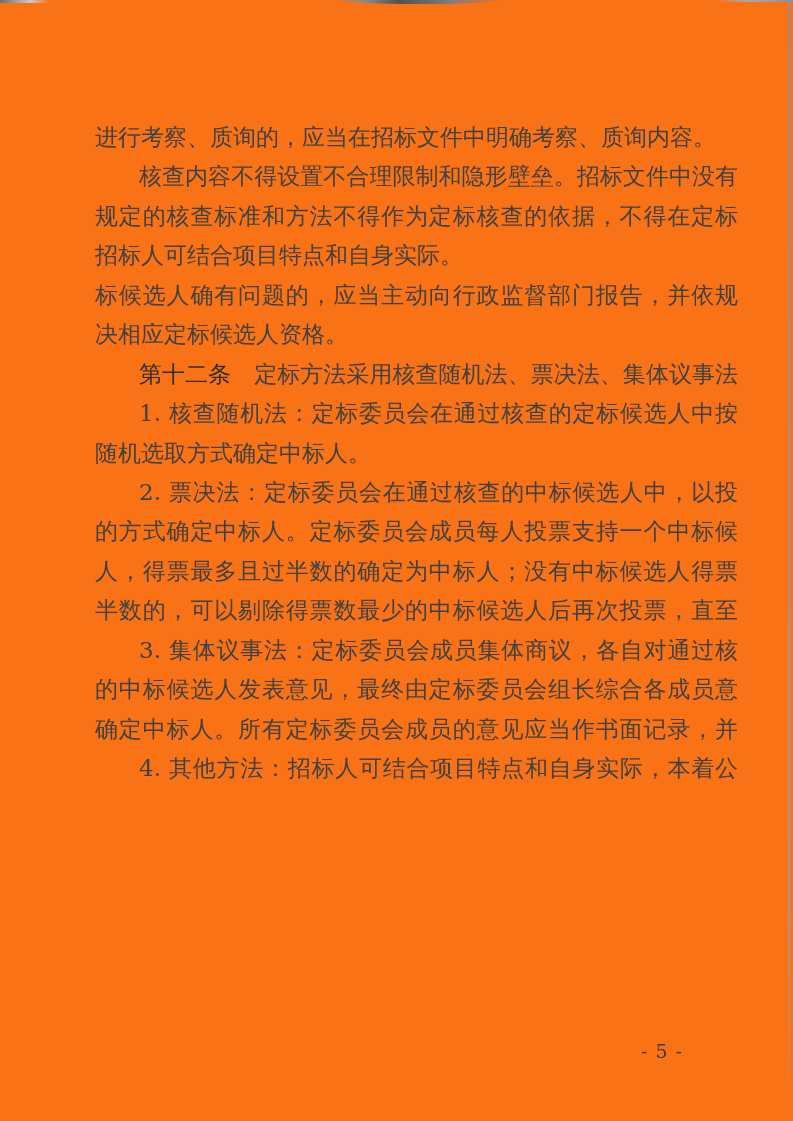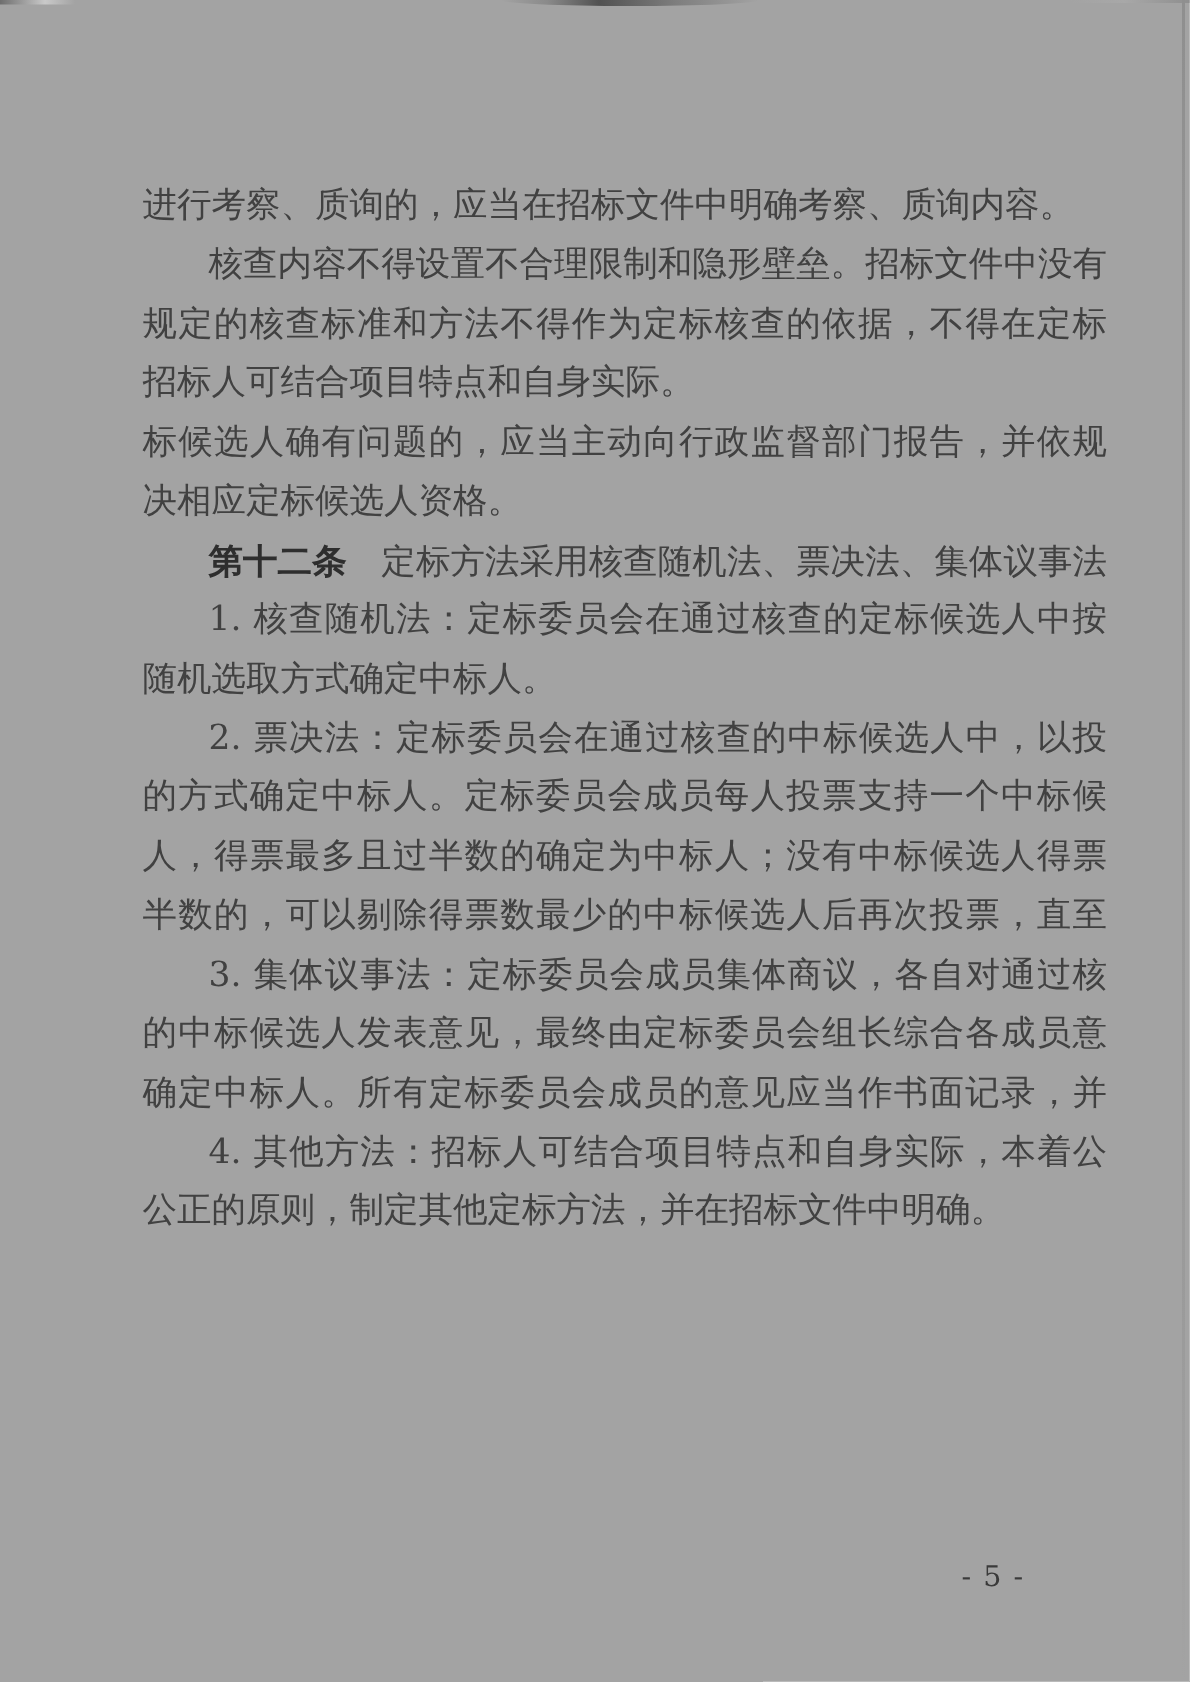--- a/index.html
+++ b/index.html
@@ -10,21 +10,21 @@
     width: 793px;
     height: 1121px;
     position: relative;
     background: #ffffff;
     font-family: "DejaVu Serif", "Liberation Serif", serif;
     overflow: hidden;
   }
   .page {
     position: absolute;
     inset: 0;
-    background: #a3a3a3;
+    background: #f97316;
   }
   .text-block {
     position: absolute;
     left: 95px;
     top: 118px;
     width: 643px;
     font-size: 23px;
     color: #414141;
   }
   .line {
@@ -37,21 +37,21 @@
     padding-left: 44px;
   }
   .line.justify {
     white-space: normal;
     word-break: break-all;
     text-align: justify;
     text-align-last: justify;
     text-justify: inter-character;
   }
   .head {
-    font-weight: bold;
+    font-weight: normal;
     color: #2e2e2e;
   }
   .footer {
     position: absolute;
     left: 641px;
     top: 1036px;
     width: 70px;
     font-size: 19px;
     line-height: 30px;
     color: #3a3a3a;
@@ -105,18 +105,17 @@
       <div class="line indent justify"><span>1. 核查随机法：定标委员会在通过核查的定标候选人中按照</span></div>
       <div class="line"><span>随机选取方式确定中标人。</span></div>
       <div class="line indent justify"><span>2. 票决法：定标委员会在通过核查的中标候选人中，以投票</span></div>
       <div class="line justify"><span>的方式确定中标人。定标委员会成员每人投票支持一个中标候选</span></div>
       <div class="line justify"><span>人，得票最多且过半数的确定为中标人；没有中标候选人得票过</span></div>
       <div class="line justify"><span>半数的，可以剔除得票数最少的中标候选人后再次投票，直至产</span></div>
       <div class="line indent justify"><span>3. 集体议事法：定标委员会成员集体商议，各自对通过核查</span></div>
       <div class="line justify"><span>的中标候选人发表意见，最终由定标委员会组长综合各成员意见</span></div>
       <div class="line justify"><span>确定中标人。所有定标委员会成员的意见应当作书面记录，并由</span></div>
       <div class="line indent justify"><span>4. 其他方法：招标人可结合项目特点和自身实际，本着公平</span></div>
-      <div class="line"><span>公正的原则，制定其他定标方法，并在招标文件中明确。</span></div>
     </div>
 
   <div class="footer">- 5 -</div>
 
 </div>
 
 </body></html>

